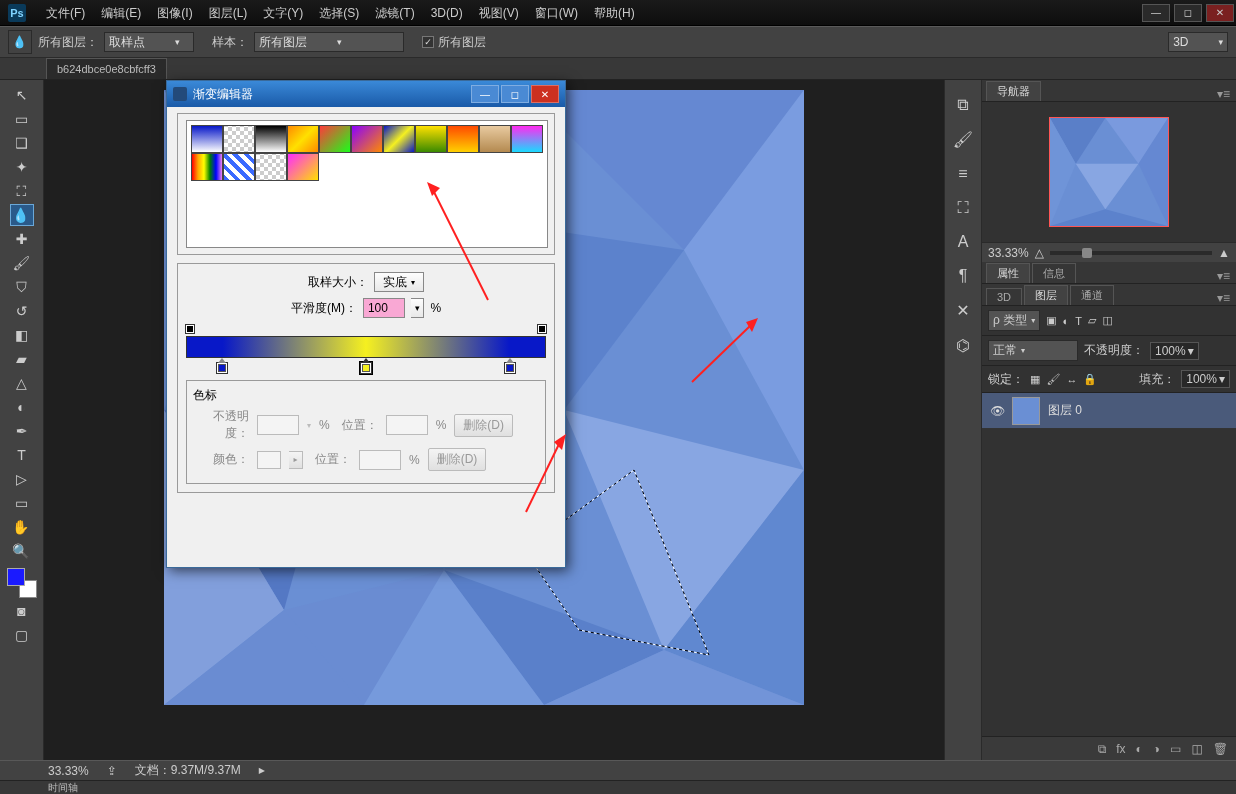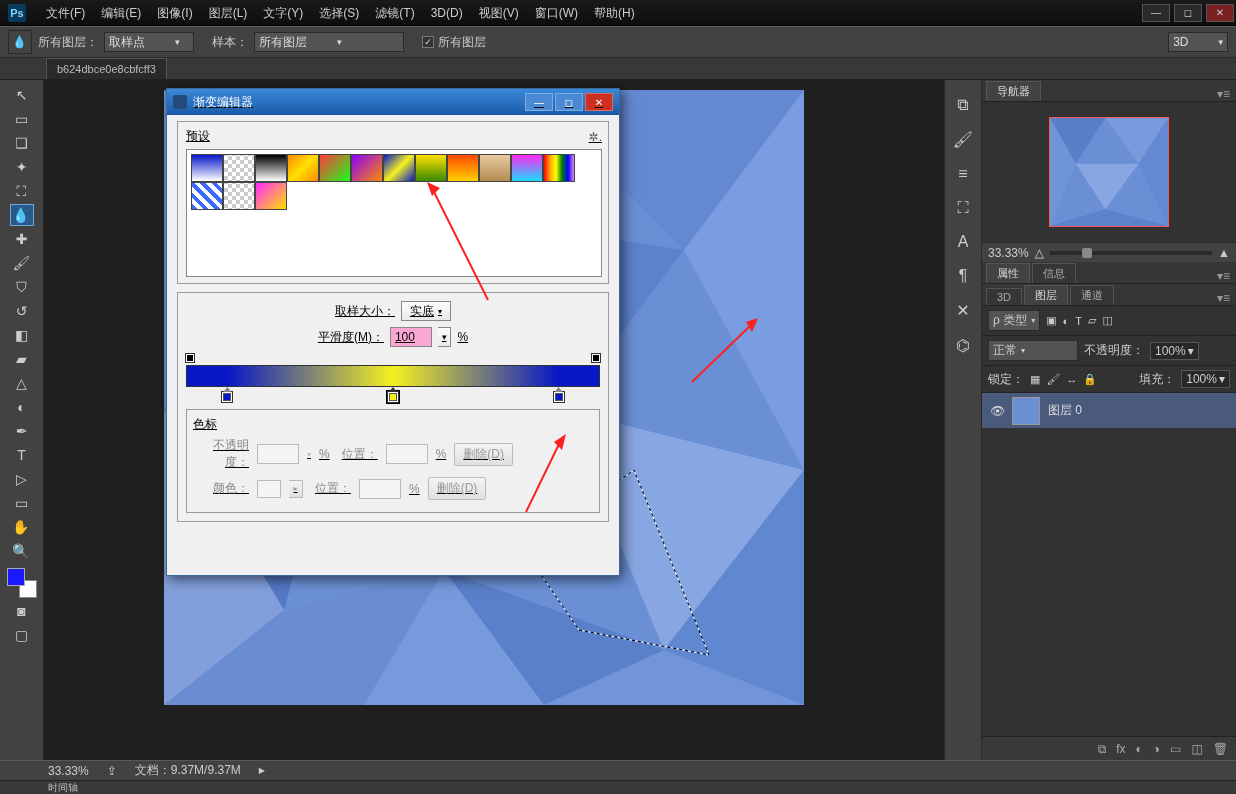--- a/index.html
+++ b/index.html
@@ -70,21 +70,21 @@
 .layer-row{height:36px;background:#4a5a7a;display:flex;align-items:center;gap:8px;padding:0 8px;color:#ddd;border-bottom:1px solid #333;}
 .layer-eye{width:14px;}
 .layer-thumb{width:28px;height:28px;background:#6a8fd4;border:1px solid #999;}
 .layer-footer{height:24px;background:#3a3a3a;border-top:1px solid #222;display:flex;align-items:center;justify-content:flex-end;gap:10px;padding:0 8px;color:#aaa;font-size:11px;}
 
 
 .status-bar { position:absolute; left:0; right:0; bottom:14px; height:20px; background:#424242; border-top:1px solid #585858; display:flex; align-items:center; padding-left:48px; color:#ccc; gap:18px; font-size:11px;}
 .timeline-bar { position:absolute; left:0; right:0; bottom:0; height:14px; background:#383838; color:#bbb; font-size:10px; padding-left:48px; line-height:14px;border-top:1px solid #222;}
 
 
-.dialog { position:absolute; left:166px; top:88px; width:454px; height:488px; background:#f0f0f0; border:1px solid #3a6a9a; box-shadow:3px 3px 12px rgba(0,0,0,.6);text-decoration:underline; }
+.dialog { position:absolute; left:166px; top:80px; width:400px; height:488px; background:#f0f0f0; border:1px solid #3a6a9a; box-shadow:3px 3px 12px rgba(0,0,0,.6); }
 .dlg-title { height:26px; background:linear-gradient(#3a89d8,#1a5aa8); display:flex; align-items:center; padding:0 6px; color:#fff; }
 .dlg-title-text{flex:1;}
 .dlg-ico{width:14px;height:14px;background:#234a7a;margin-right:6px;border-radius:2px;}
 .dlg-wbtns{display:flex;gap:2px;}
 .dlg-wb{width:28px;height:18px;display:flex;align-items:center;justify-content:center;font-size:10px;cursor:pointer;border:1px solid rgba(255,255,255,.3);}
 .dlg-min{background:#4a8ad4;}
 .dlg-max{background:#4a8ad4;}
 .dlg-close{background:#cc3020;}
 
 .dlg-body{padding:6px 10px;display:flex;gap:10px;}
@@ -366,24 +366,20 @@
       <div class="dlg-wb dlg-min">—</div>
       <div class="dlg-wb dlg-max">◻</div>
       <div class="dlg-wb dlg-close">✕</div>
     </div>
   </div>
 
   <div class="dlg-body">
     <div class="dlg-left">
 
       <div class="preset-box">
-        <div class="preset-head">
-          <span>预设</span>
-          <span class="gear">✲.</span>
-        </div>
         <div class="preset-grid-wrap">
           <div class="preset-grid">
             <div class="sw" style="background:linear-gradient(#0818c8,#fff)"></div>
             <div class="sw" style="background:repeating-conic-gradient(#ccc 0 25%,#fff 0 50%) 0/8px 8px"></div>
             <div class="sw" style="background:linear-gradient(#000,#fff)"></div>
             <div class="sw" style="background:linear-gradient(135deg,#ff8a00,#ffe000,#ff8a00)"></div>
             <div class="sw" style="background:linear-gradient(135deg,#ff3a3a,#1aff1a)"></div>
             <div class="sw" style="background:linear-gradient(135deg,#8a00ff,#ff8a00)"></div>
             <div class="sw" style="background:linear-gradient(135deg,#0818c8,#f5f020,#0818c8)"></div>
             <div class="sw" style="background:linear-gradient(#ffe000,#3a8a00)"></div>

